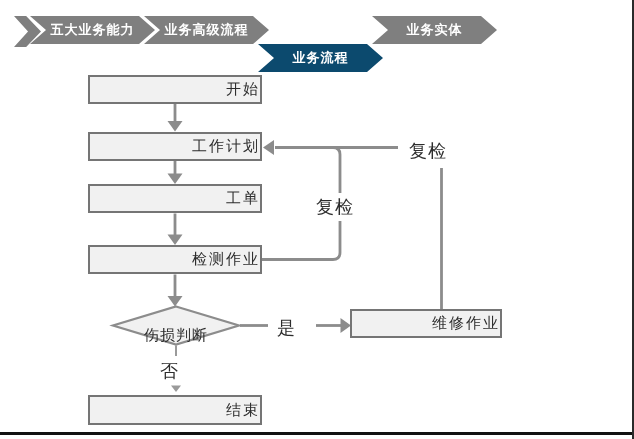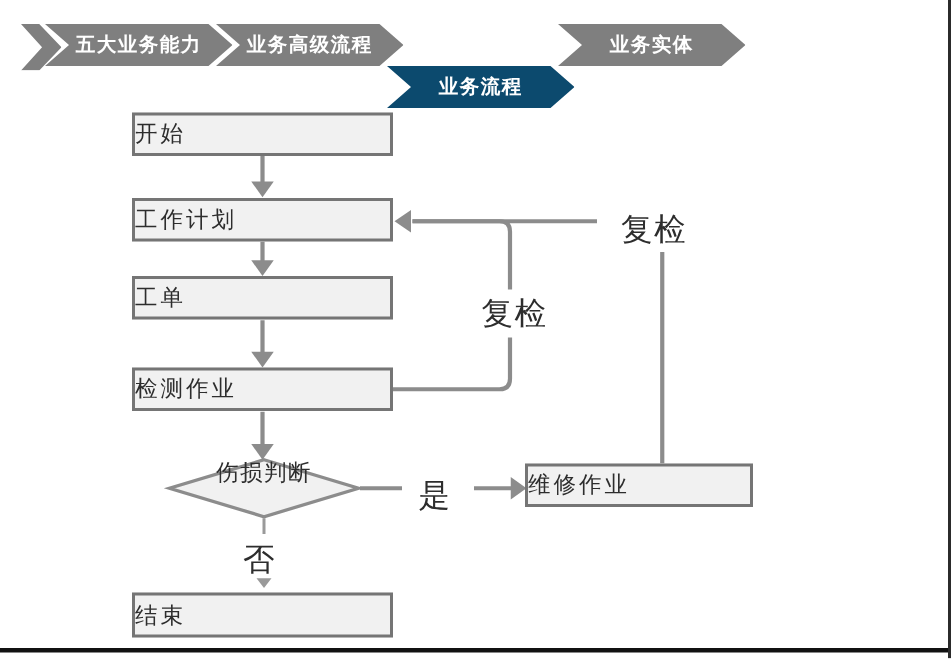--- a/index.html
+++ b/index.html
@@ -58,45 +58,45 @@
     width: 634px; height: 439px;
     pointer-events: none;
     z-index: 1;
   }
   .node {
     position: absolute;
     background: #f1f1f1;
     border: 2px solid #757575;
     display: flex;
     align-items: center;
-    justify-content: flex-start;
+    justify-content: flex-end;
     font-size: 15px;
     color: #2d2d2d;
     letter-spacing: 2px;
     z-index: 2;
   }
   .n-start      { left: 88px;  top: 75px;  width: 174px; height: 29px; }
   .n-workplan   { left: 88px;  top: 132px; width: 174px; height: 29px; }
   .n-workorder  { left: 88px;  top: 184px; width: 174px; height: 29px; }
   .n-inspection { left: 88px;  top: 245px; width: 174px; height: 29px; }
   .n-end        { left: 88px;  top: 395px; width: 174px; height: 30px; }
   .n-repair     { left: 350px; top: 309px; width: 152px; height: 29px; }
 
   .edge-label {
     position: absolute;
-    font-size: 21px;
+    font-size: 18px;
     color: #2d2d2d;
     letter-spacing: 1px;
-    text-align: center;
+    text-align: left;
     z-index: 3;
   }
   .lbl-decision {
     position: absolute;
     left: 113px; top: 306px; width: 126px; height: 39px;
-    display: flex; align-items: flex-start; justify-content: center;
+    display: flex; align-items: flex-end; justify-content: center;
     font-size: 15px; color: #2d2d2d; letter-spacing: 1px;
     z-index: 3;
   }
   .lbl-recheck-inner { left: 316px; top: 193px; width: 54px; background: #ffffff; padding: 2px 0; }
   .lbl-recheck-outer { left: 409px; top: 139px; width: 54px; }
   .lbl-yes           { left: 277px; top: 316px; width: 26px; }
   .lbl-no            { left: 160px; top: 359px; width: 26px; }
 
   
   .frame-bottom {

